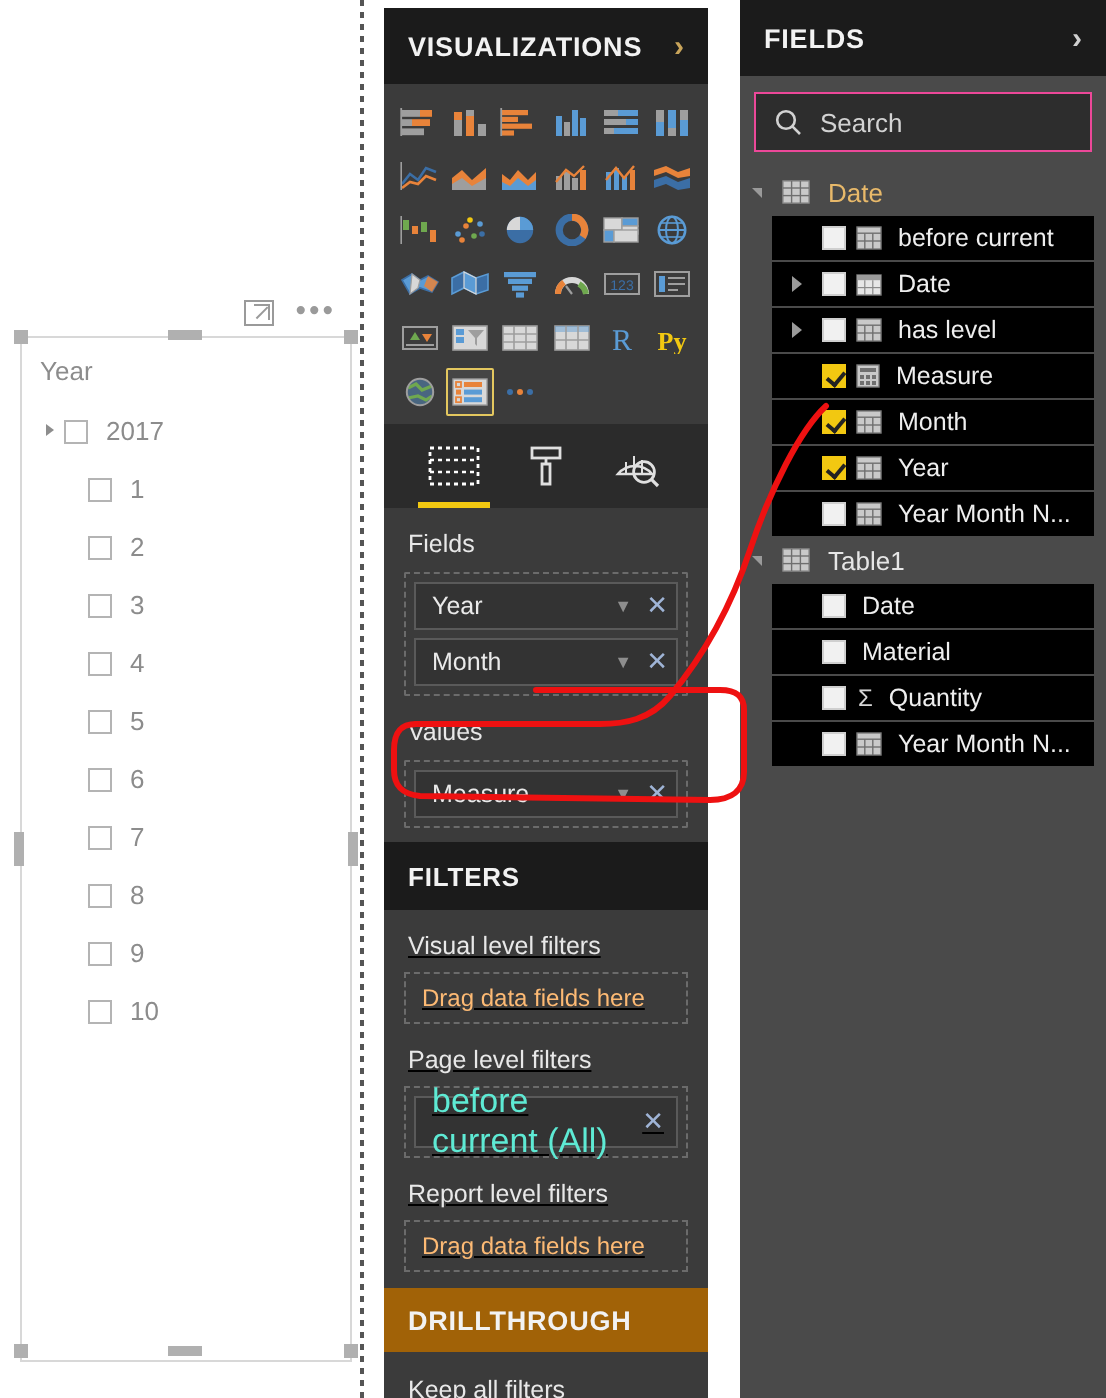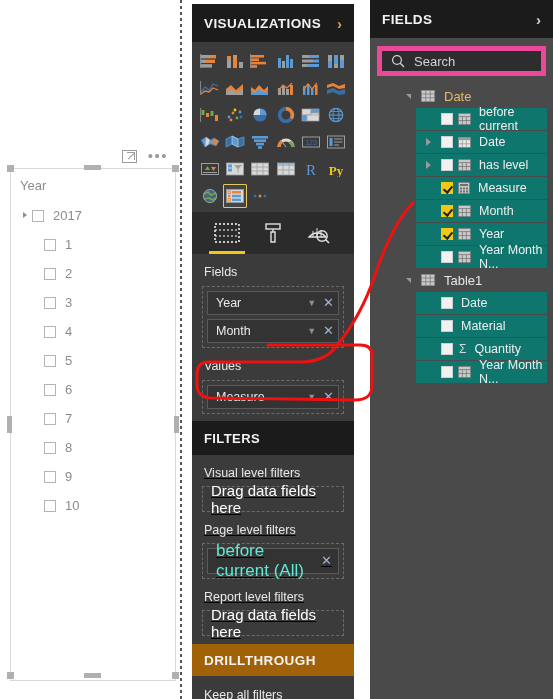--- a/index.html
+++ b/index.html
@@ -70,42 +70,42 @@
   .fieldpill:last-child{margin-bottom:0;}
   .fieldpill .nm{color:#eaeaea;font-size:12.5px;flex:1;}
   .fieldpill .dn{color:#8e8e8e;font-size:9px;margin-right:7px;}
   .fieldpill .xx{color:#9fb4d6;font-size:13px;line-height:10px;}
 
   .filters-head{height:34px;background:#1b1b1b;display:flex;align-items:center;padding:0 12px;margin-top:7px;}
   .filters-head .ttl{color:#f2f2f2;font-size:13px;font-weight:bold;letter-spacing:.4px;}
   .fsec{padding:0 10px;text-decoration:underline;}
   .fsec-title{color:#e8e8e8;font-size:12.5px;margin:11px 0 6px 2px;}
   .dragwell{border:1px dashed #6b6b6b;height:26px;display:flex;align-items:center;padding-left:8px;box-sizing:border-box;}
-  .dragwell .ph{color:#ffffff;font-size:15px;}
+  .dragwell .ph{color:#fdba74;font-size:12px;}
   .filterpill{background:#333333;border:1px solid #5a5a5a;height:26px;display:flex;align-items:center;padding:0 6px 0 8px;box-sizing:border-box;}
   .filterpill .fnm{color:#5eead4;font-size:17px;flex:1;}
   .filterpill .xx{color:#9fb4d6;font-size:13px;line-height:10px;}
   .drill-head{height:32px;background:#a16207;display:flex;align-items:center;padding:0 12px;margin-top:8px;}
   .drill-head .ttl{color:#f2f2f2;font-size:13.5px;font-weight:bold;letter-spacing:.4px;}
   .drill-row{color:#e8e8e8;font-size:12.5px;padding:12px 0 0 12px;}
 
   
   .fieldspane{position:absolute;left:370px;top:0;width:183px;height:699px;background:#4a4a4a;overflow:hidden;}
   .fp-head{height:38px;background:#1b1b1b;display:flex;align-items:center;padding:0 12px;box-sizing:border-box;}
   .fp-head .ttl{color:#f2f2f2;font-size:13.5px;font-weight:bold;letter-spacing:.4px;flex:1;}
-  .searchbox{margin:8px 7px 0 7px;height:30px;background:#2d2d2d;border:5px solid #ec4899;display:flex;align-items:center;padding:0 9px;box-sizing:border-box;text-align:right;}
+  .searchbox{margin:8px 7px 0 7px;height:30px;background:#2d2d2d;border:1px solid #ec4899;display:flex;align-items:center;padding:0 9px;box-sizing:border-box;text-align:right;}
   .searchbox .sph{color:#d2d2d2;font-size:13px;margin-left:9px;}
-  .tree{margin-top:9px;padding-left:30px;}
+  .tree{margin-top:9px;}
   .tbl-row{display:flex;align-items:center;height:22px;padding-left:6px;}
   .tbl-row .tname{color:#e8b96a;font-size:13px;margin-left:9px;}
   .tbl-row .tname.plain{color:#e6e6e6;}
   .tri{width:9px;height:9px;position:relative;flex:0 0 9px;}
   .tri.exp:after{content:"";position:absolute;left:0;top:2px;border-top:5px solid #9a9a9a;border-left:5px solid transparent;}
   .tri.col:after{content:"";position:absolute;left:2px;top:0px;border-left:5px solid #9a9a9a;border-top:4.5px solid transparent;border-bottom:4.5px solid transparent;}
-  .fld-row{display:flex;align-items:center;height:22px;margin:1px 6px 1px 16px;background:#0f766e;padding-left:6px;}
+  .fld-row{display:flex;align-items:center;height:22px;margin:1px 6px 1px 16px;background:#000000;padding-left:6px;}
   .fld-row .fcbx{width:12px;height:12px;background:#f1f1f1;border:1px solid #cfcfcf;box-sizing:border-box;flex:0 0 12px;margin-left:8px;position:relative;}
   .fld-row .fcbx.on{background:#f2c811;border-color:#f2c811;}
   .fld-row .fcbx.on:after{content:"";position:absolute;left:3px;top:1px;width:4px;height:7px;
       border-right:2px solid #222;border-bottom:2px solid #222;transform:rotate(40deg);}
   .fld-row .fname{color:#eeeeee;font-size:12.5px;margin-left:8px;}
   .fld-row .ficon{margin-left:5px;display:flex;align-items:center;}
   .fld-row .sigma{color:#d6d6d6;font-size:12px;margin-left:6px;}
 
   
   .annot{position:absolute;left:0;top:0;width:553px;height:699px;pointer-events:none;}

